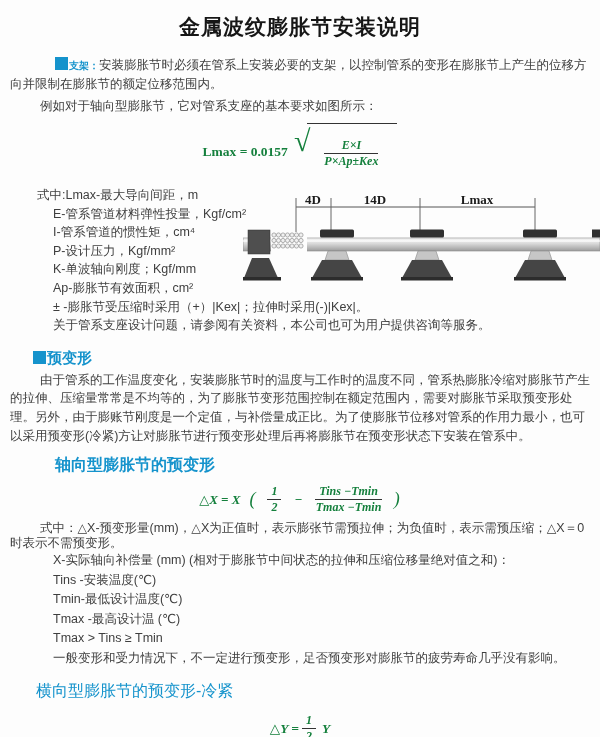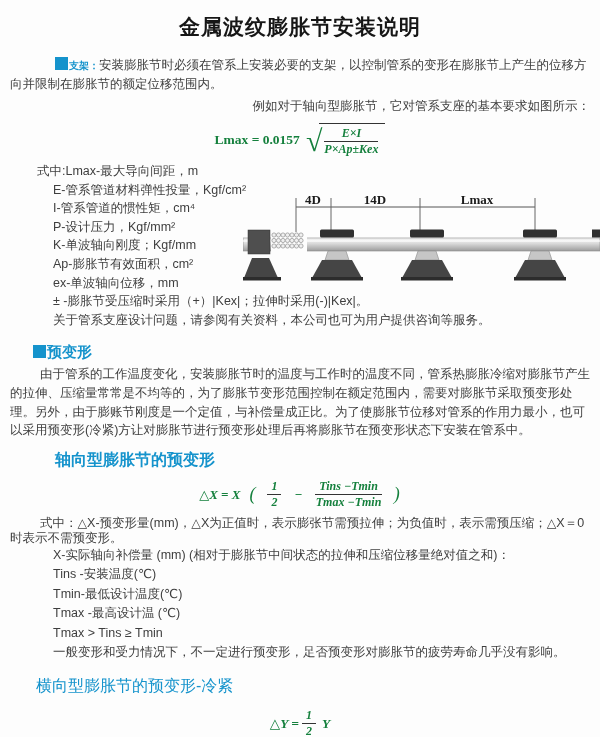--- a/index.html
+++ b/index.html
@@ -16,34 +16,34 @@
     margin:13px 0 0 0; text-align:center; font-size:21px; line-height:28px;
     font-weight:bold; color:#161616; letter-spacing:1px;
   }
   p { margin:0; }
   .para-support { margin-top:15px; text-indent:45px; }
   .sec-inline-label { color:var(--accent); font-size:10px; font-weight:bold; }
   .sq {
     display:inline-block; width:13px; height:13px; background:var(--accent);
     margin-right:1px; vertical-align:-1px;
   }
-  .para-example { text-indent:30px; margin-top:3px;text-align:right; }
+  .para-example { text-indent:30px; margin-top:3px; }
 
   .formula { display:flex; justify-content:center; align-items:center;
     font-family:"Liberation Serif","DejaVu Serif",serif; color:#15803d; }
   .f1 { margin:7px 0 6px 0; font-weight:bold; font-size:13.5px; }
   .f1 .f-lhs { margin-right:6px; }
   .sqrt { display:inline-flex; align-items:flex-start; }
   .rad-sign { font-size:30px; line-height:30px; font-weight:normal; transform:translateY(3px); }
   .radicand { border-top:1.5px solid #333; padding:3px 7px 0 5px; margin-left:-3px; }
   .frac { display:inline-flex; flex-direction:column; text-align:center;
     vertical-align:middle; line-height:13px; font-size:12px; margin:0 3px; }
   .frac .num { border-bottom:1px solid #333; padding:0 4px 1px 4px; }
   .frac .den { padding-top:1px; }
-  .f1 .frac { font-style:italic; margin:0;text-align:center; }
+  .f1 .frac { font-style:italic; margin:12px;text-align:center; }
 
   .defs { margin-top:2px; line-height:18.6px; }
   .def-item { margin-left:43px; }
   .def-item:first-child { margin-left:27px; }
   .note-pm { margin-left:43px; line-height:18.6px; }
   .note-service { margin-left:43px; line-height:18.6px; }
 
   .sec-heading { margin:13px 0 3px 23px; font-size:15px; font-weight:bold;
     color:var(--accent); line-height:20px; }
   .para-predeform { text-indent:30px; line-height:18.6px; }
@@ -91,21 +91,20 @@
       </span>
     </div>
 
     <div class="defs">
       <div class="def-item">式中:Lmax-最大导向间距，m</div>
       <div class="def-item">E-管系管道材料弹性投量，Kgf/cm²</div>
       <div class="def-item">I-管系管道的惯性矩，cm⁴</div>
       <div class="def-item">P-设计压力，Kgf/mm²</div>
       <div class="def-item">K-单波轴向刚度；Kgf/mm</div>
       <div class="def-item">Ap-膨胀节有效面积，cm²</div>
-      <div class="def-item">ex-单波轴向位移，mm</div>
     </div>
     <div class="note-pm">± -膨胀节受压缩时采用（+）|Kex|；拉伸时采用(-)|Kex|。</div>
     <div class="note-service">关于管系支座设计问题，请参阅有关资料，本公司也可为用户提供咨询等服务。</div>
 
     <div class="sec-heading"><span class="sq"></span><span>预变形</span></div>
 
     <p class="para-predeform">由于管系的工作温度变化，安装膨胀节时的温度与工作时的温度不同，管系热膨胀冷缩对膨胀节产生的拉伸、压缩量常常是不均等的，为了膨胀节变形范围控制在额定范围内，需要对膨胀节采取预变形处理。另外，由于膨账节刚度是一个定值，与补偿量成正比。为了使膨胀节位移对管系的作用力最小，也可以采用预变形(冷紧)方让对膨胀节进行预变形处理后再将膨胀节在预变形状态下安装在管系中。</p>
 
     <div class="sub-heading">轴向型膨胀节的预变形</div>
 

